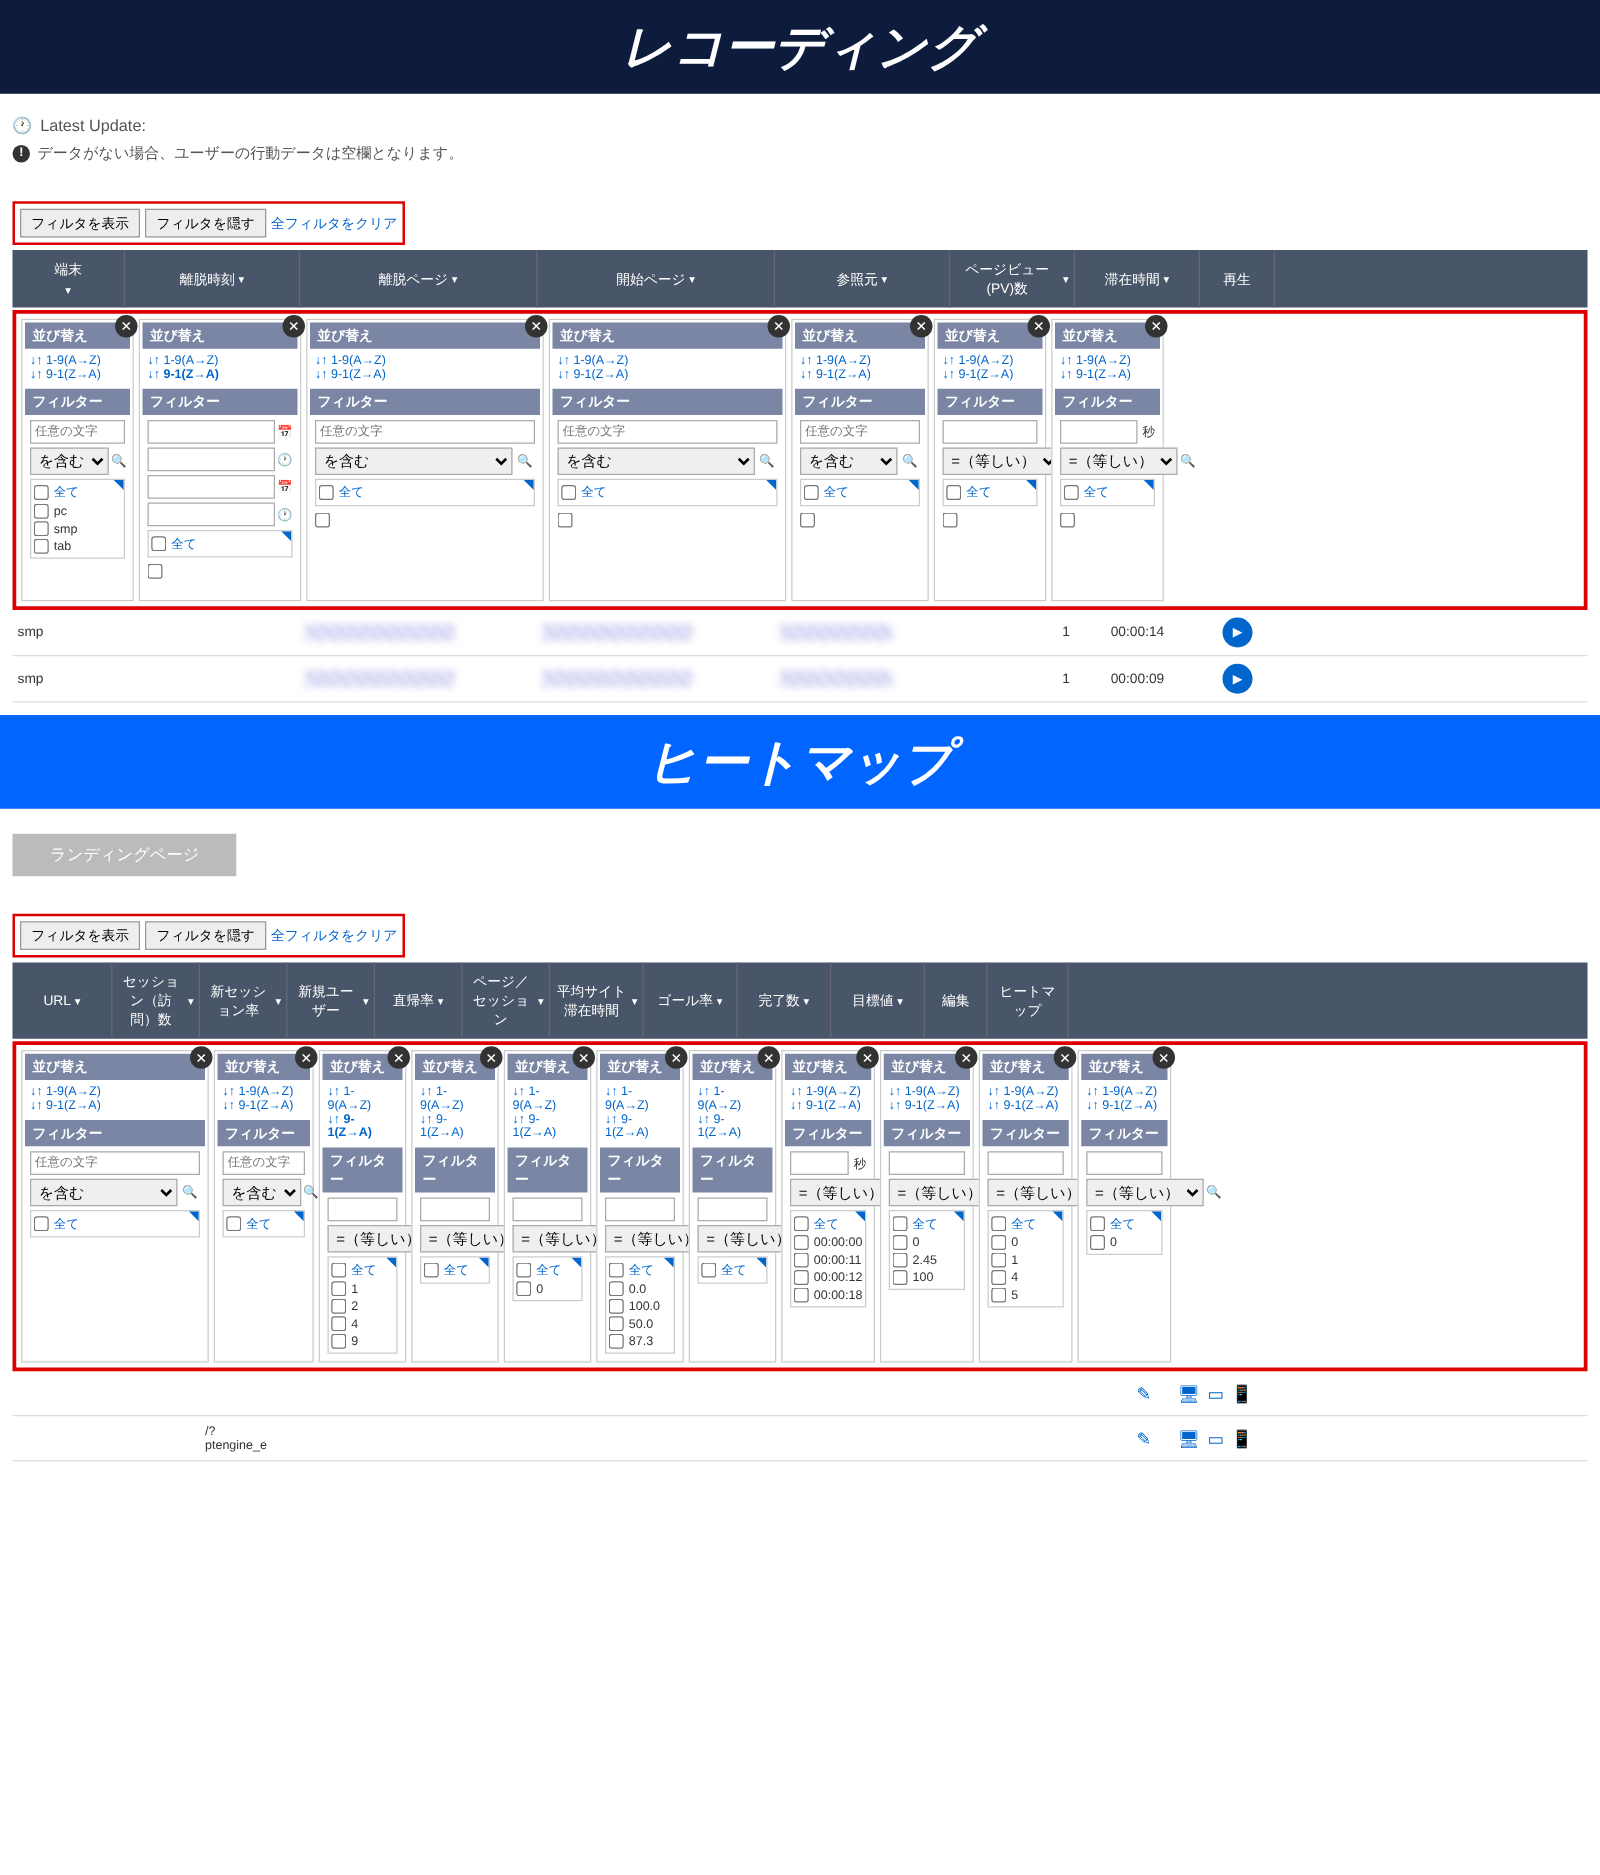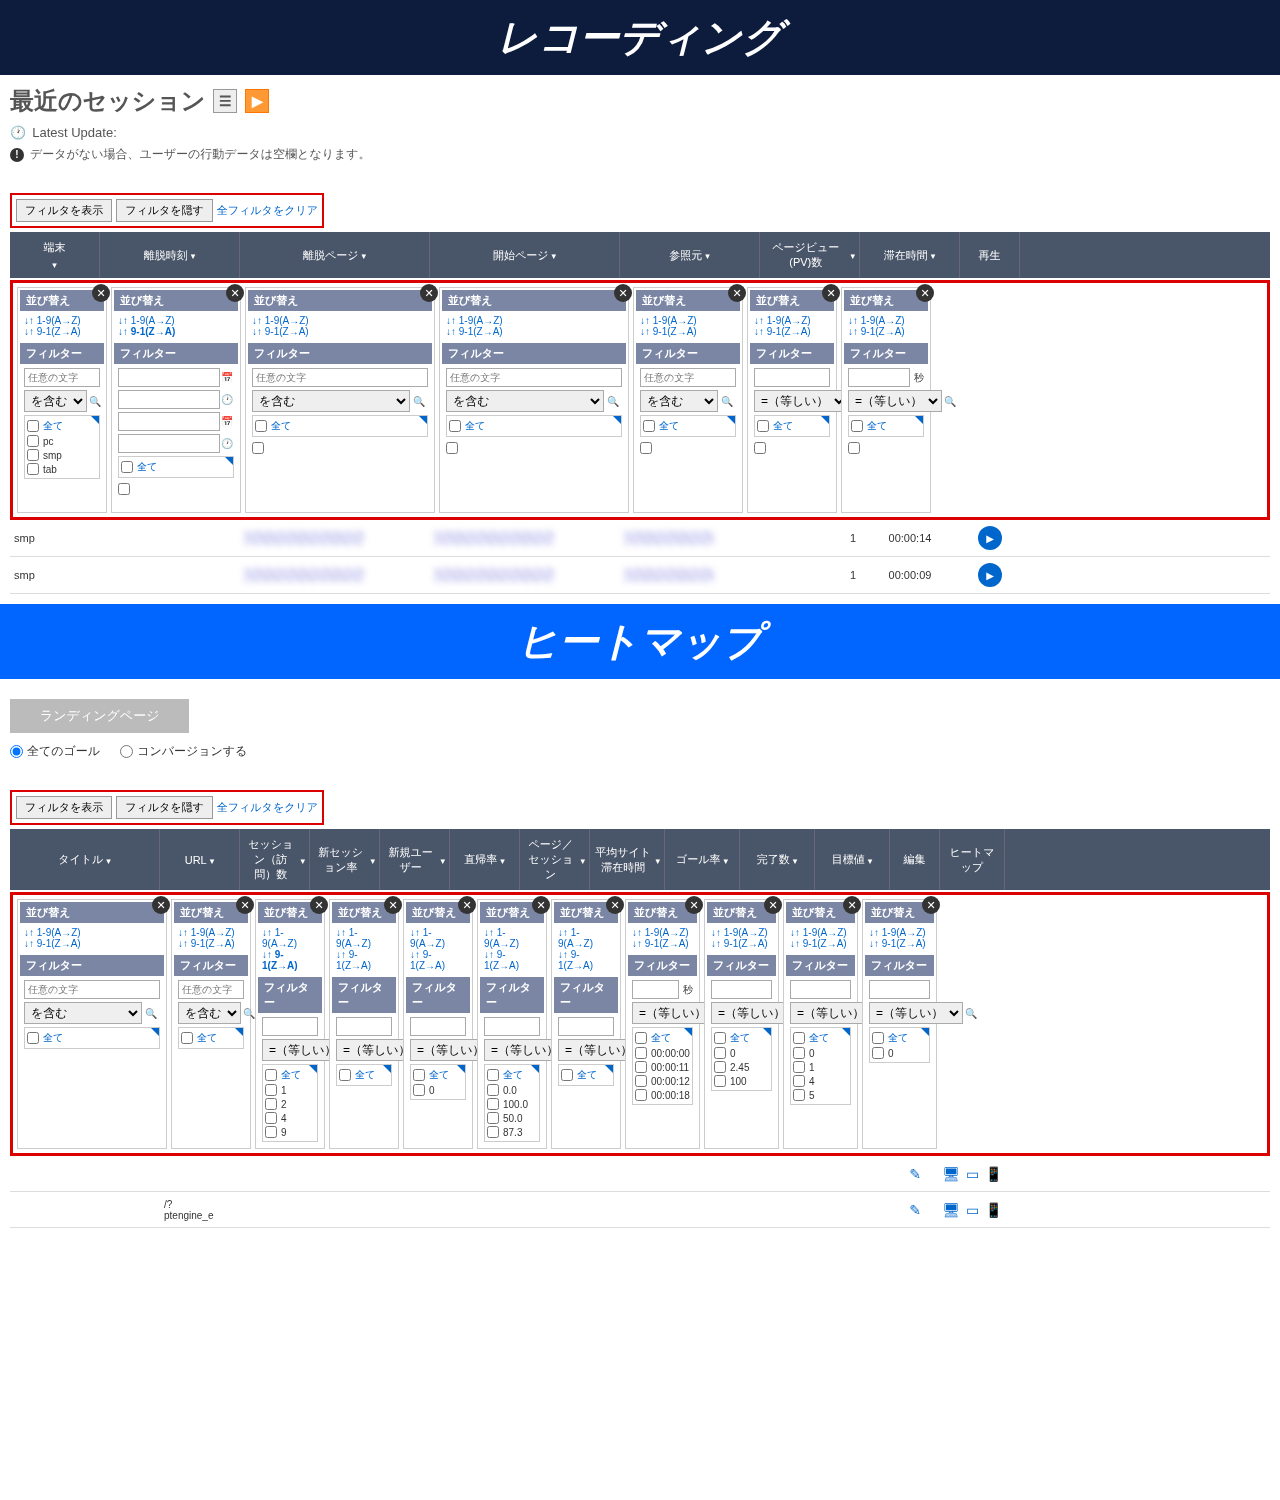--- a/index.html
+++ b/index.html
@@ -52,25 +52,20 @@
 .edit-icon { color: #0066cc; cursor: pointer; font-size: 14px; }
 .device-icons { display: flex; gap: 6px; justify-content: center; color: #0066cc; font-size: 14px; }
 .suffix { font-size: 10px; margin-left: 2px; }
 </style>
 </head>
 <body>
 
 <div class="banner">レコーディング</div>
 
 <div class="section">
-  <div class="page-title">
-    <span>最近のセッション</span>
-    <span class="title-icon">☰</span>
-    <span class="title-icon orange">▶</span>
-  </div>
   <div class="update-line">
     <span class="clock-icon"></span>
     <span>Latest Update:</span>
   </div>
   <div class="info-line">
     <span class="info-icon">!</span>
     <span>データがない場合、ユーザーの行動データは空欄となります。</span>
   </div>
 
   <div class="filter-bar">
@@ -337,42 +332,28 @@
     <div class="td center" style="width:100px">00:00:09</div>
     <div class="td center" style="width:60px"><span class="play-btn"></span></div>
       </div>
     </div>
 </div>
 
 <div class="banner2">ヒートマップ</div>
 
 <div class="section">
   <button class="lp-btn">ランディングページ</button>
-  <div class="radio-row">
-    <label>
-        <input type="radio" name="g" checked="" style="">
-        <span>全てのゴール</span>
-      </label>
-    <label>
-        <input type="radio" name="g" style="">
-        <span>コンバージョンする</span>
-      </label>
-  </div>
 
   <div class="filter-bar">
     <button class="btn-sm">フィルタを表示</button>
     <button class="btn-sm">フィルタを隠す</button>
     <span class="link-blue">全フィルタをクリア</span>
   </div>
 
   <div class="table-header" id="hm-header">
-      <div class="th" style="width: 150px;">
-        <span>タイトル</span>
-        <span class="caret"></span>
-      </div>
       <div class="th" style="width: 80px;">
         <span>URL</span>
         <span class="caret"></span>
       </div>
       <div class="th" style="width: 70px;">
         <span>セッション（訪問）数</span>
         <span class="caret"></span>
       </div>
       <div class="th" style="width: 70px;">
         <span>新セッション率</span>

